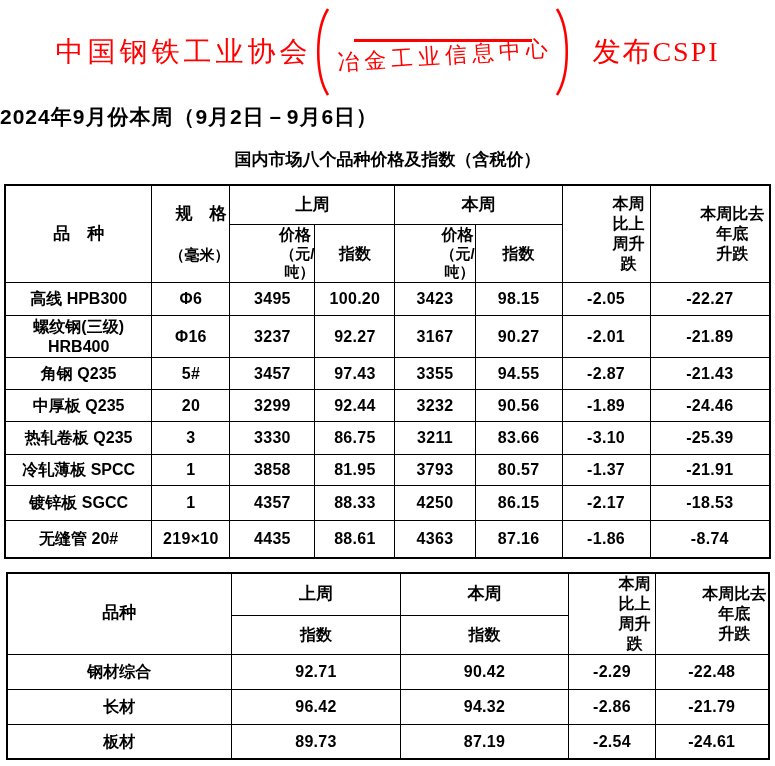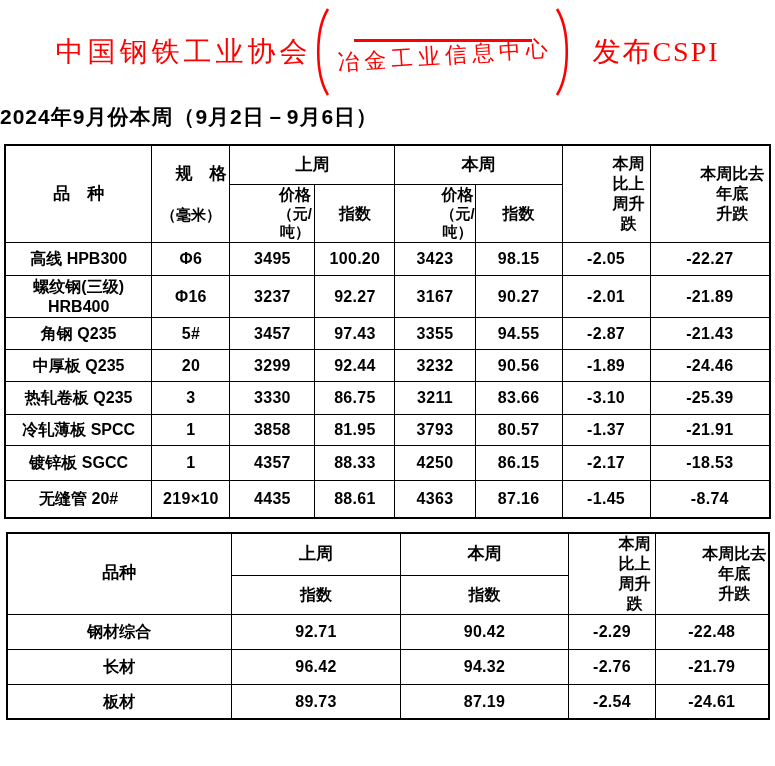--- a/index.html
+++ b/index.html
@@ -67,21 +67,21 @@
   }
   .t2{margin-top:13px;}
   th,td{
     border:1px solid var(--ink);
     text-align:center;vertical-align:middle;
     padding:0;font-weight:bold;font-size:16px;line-height:1.2;
   }
   th{font-size:16px;}
   .hdr-big{font-size:17px;}
   .two-line div{line-height:1.25;padding-left:45px;}
-  .sub-small{font-size:15px;}
+  .sub-small{font-size:15px;text-align:right;}
   .spec-h{vertical-align:middle;}
   .spec-h .gap-top{margin-bottom:22px;padding-left:20px;}
   .variety-cell span{display:block;line-height:1.2;}
   .num{letter-spacing:0.3px;}
 </style>
 </head>
 <body>
 
 <div>
 
@@ -95,20 +95,21 @@
       <div class="frac-bottom">冶金工业信息中心</div>
     </div>
     <svg class="bracket" width="20" height="92" viewBox="0 0 20 92">
       <path d="M3 3 C 16 24 16 68 3 89" fill="none" stroke="#FF0000" stroke-width="2.6"></path>
     </svg>
     <span class="publish">发布CSPI</span>
   </div>
 
   <div class="main-title">2024年9月份本周（9月2日－9月6日）</div>
 
+  <div class="sec-title">国内市场八个品种价格及指数（含税价）</div>
 
   <table class="t1">
     <colgroup>
       <col style="width:147px">
         <col style="width:78px">
         <col style="width:85px">
         <col style="width:80px">
       <col style="width:80px">
         <col style="width:87px">
         <col style="width:88px">
@@ -240,21 +241,21 @@
       <tr style="height:37px">
         <td class="variety-cell">
             <span>无缝管 20#</span>
             <span></span>
           </td>
         <td class="num">219×10</td>
         <td class="num">4435</td>
         <td class="num">88.61</td>
         <td class="num">4363</td>
         <td class="num">87.16</td>
-        <td class="num">-1.45</td>
+        <td class="num">-1.86</td>
         <td class="num">-8.74</td>
       </tr>
     </tbody>
   </table>
 
 
   <table class="t2">
     <colgroup>
       <col style="width:225px">
         <col style="width:169px">
@@ -286,21 +287,21 @@
         <td>钢材综合</td>
         <td class="num">92.71</td>
         <td class="num">90.42</td>
         <td class="num">-2.29</td>
         <td class="num">-22.48</td>
       </tr>
       <tr style="height:35px">
         <td>长材</td>
         <td class="num">96.42</td>
         <td class="num">94.32</td>
-        <td class="num">-2.76</td>
+        <td class="num">-2.86</td>
         <td class="num">-21.79</td>
       </tr>
       <tr style="height:35px">
         <td>板材</td>
         <td class="num">89.73</td>
         <td class="num">87.19</td>
         <td class="num">-2.54</td>
         <td class="num">-24.61</td>
       </tr>
     </tbody>

